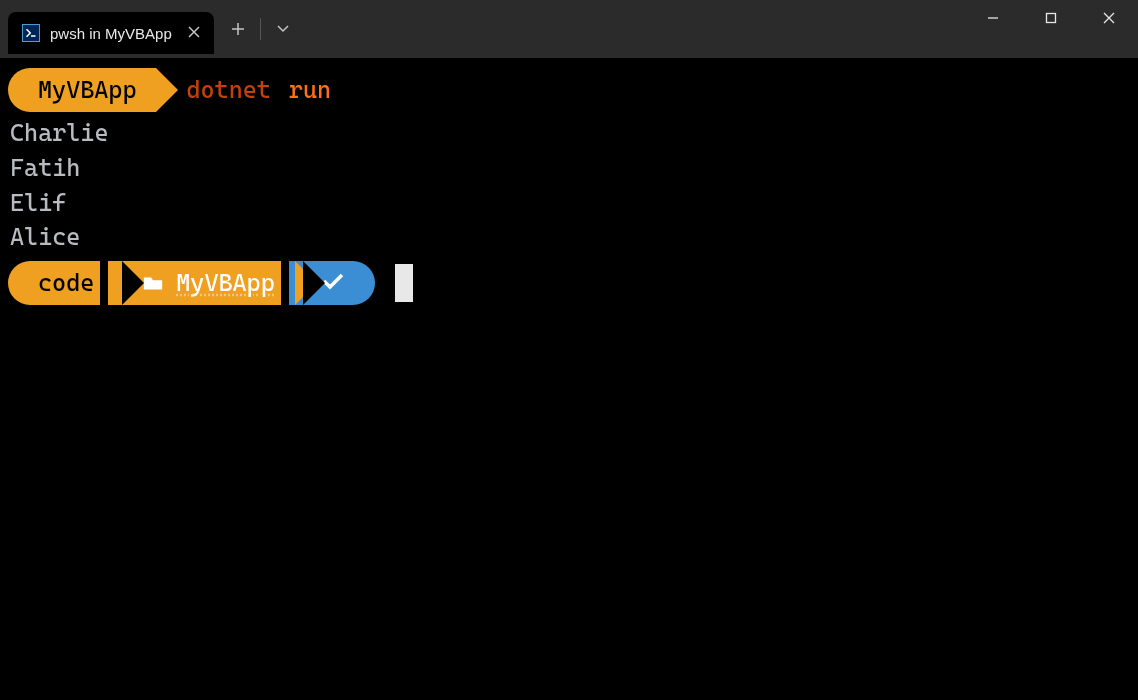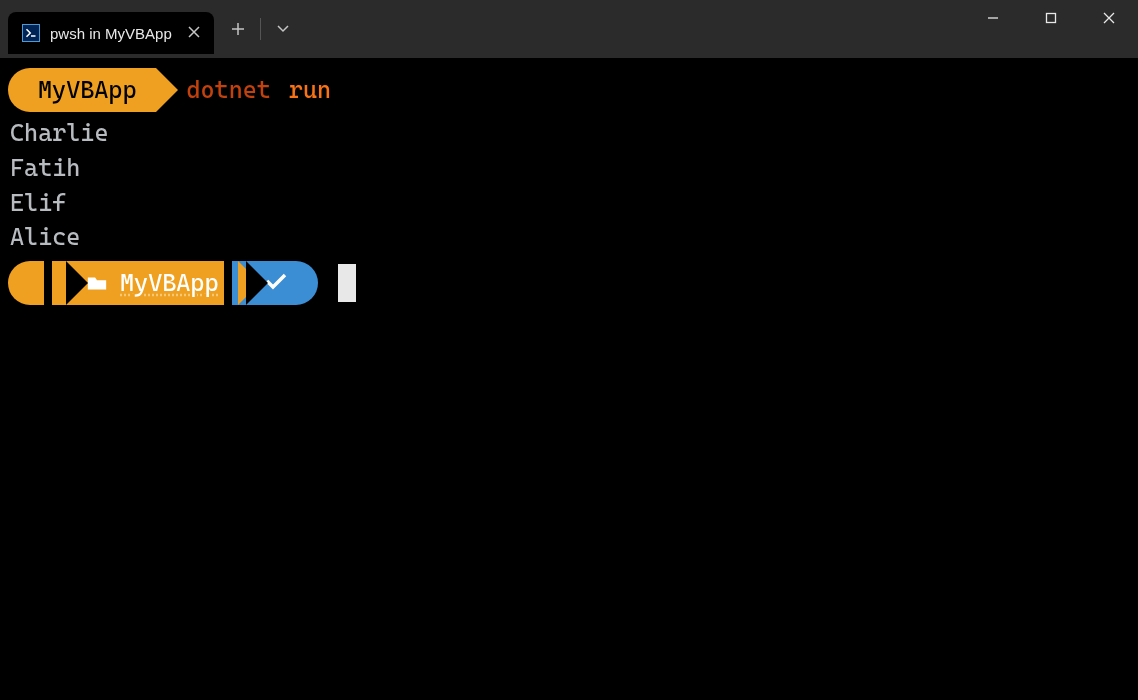--- a/index.html
+++ b/index.html
@@ -260,20 +260,21 @@
     </div>
   </div>
 
   <div class="output-line">Charlie</div>
   <div class="output-line">Fatih</div>
   <div class="output-line">Elif</div>
   <div class="output-line">Alice</div>
 
   <div class="prompt-line" style="margin-top:6px">
     <div class="segment seg-orange">
+      <span>code</span>
       <span class="segment-arrow"></span>
     </div>
     <div class="segment seg-black-arrow" style="background:#000;width:22px;padding:0">
       <span class="segment-arrow"></span>
     </div>
     <div class="segment seg-orange2">
       <span class="folder-icon">
         <svg viewBox="0 0 24 20">
             <path d="M2 4 L2 17 L22 17 L22 7 L12 7 L10 4 Z" fill="#fff"></path>
           </svg>

